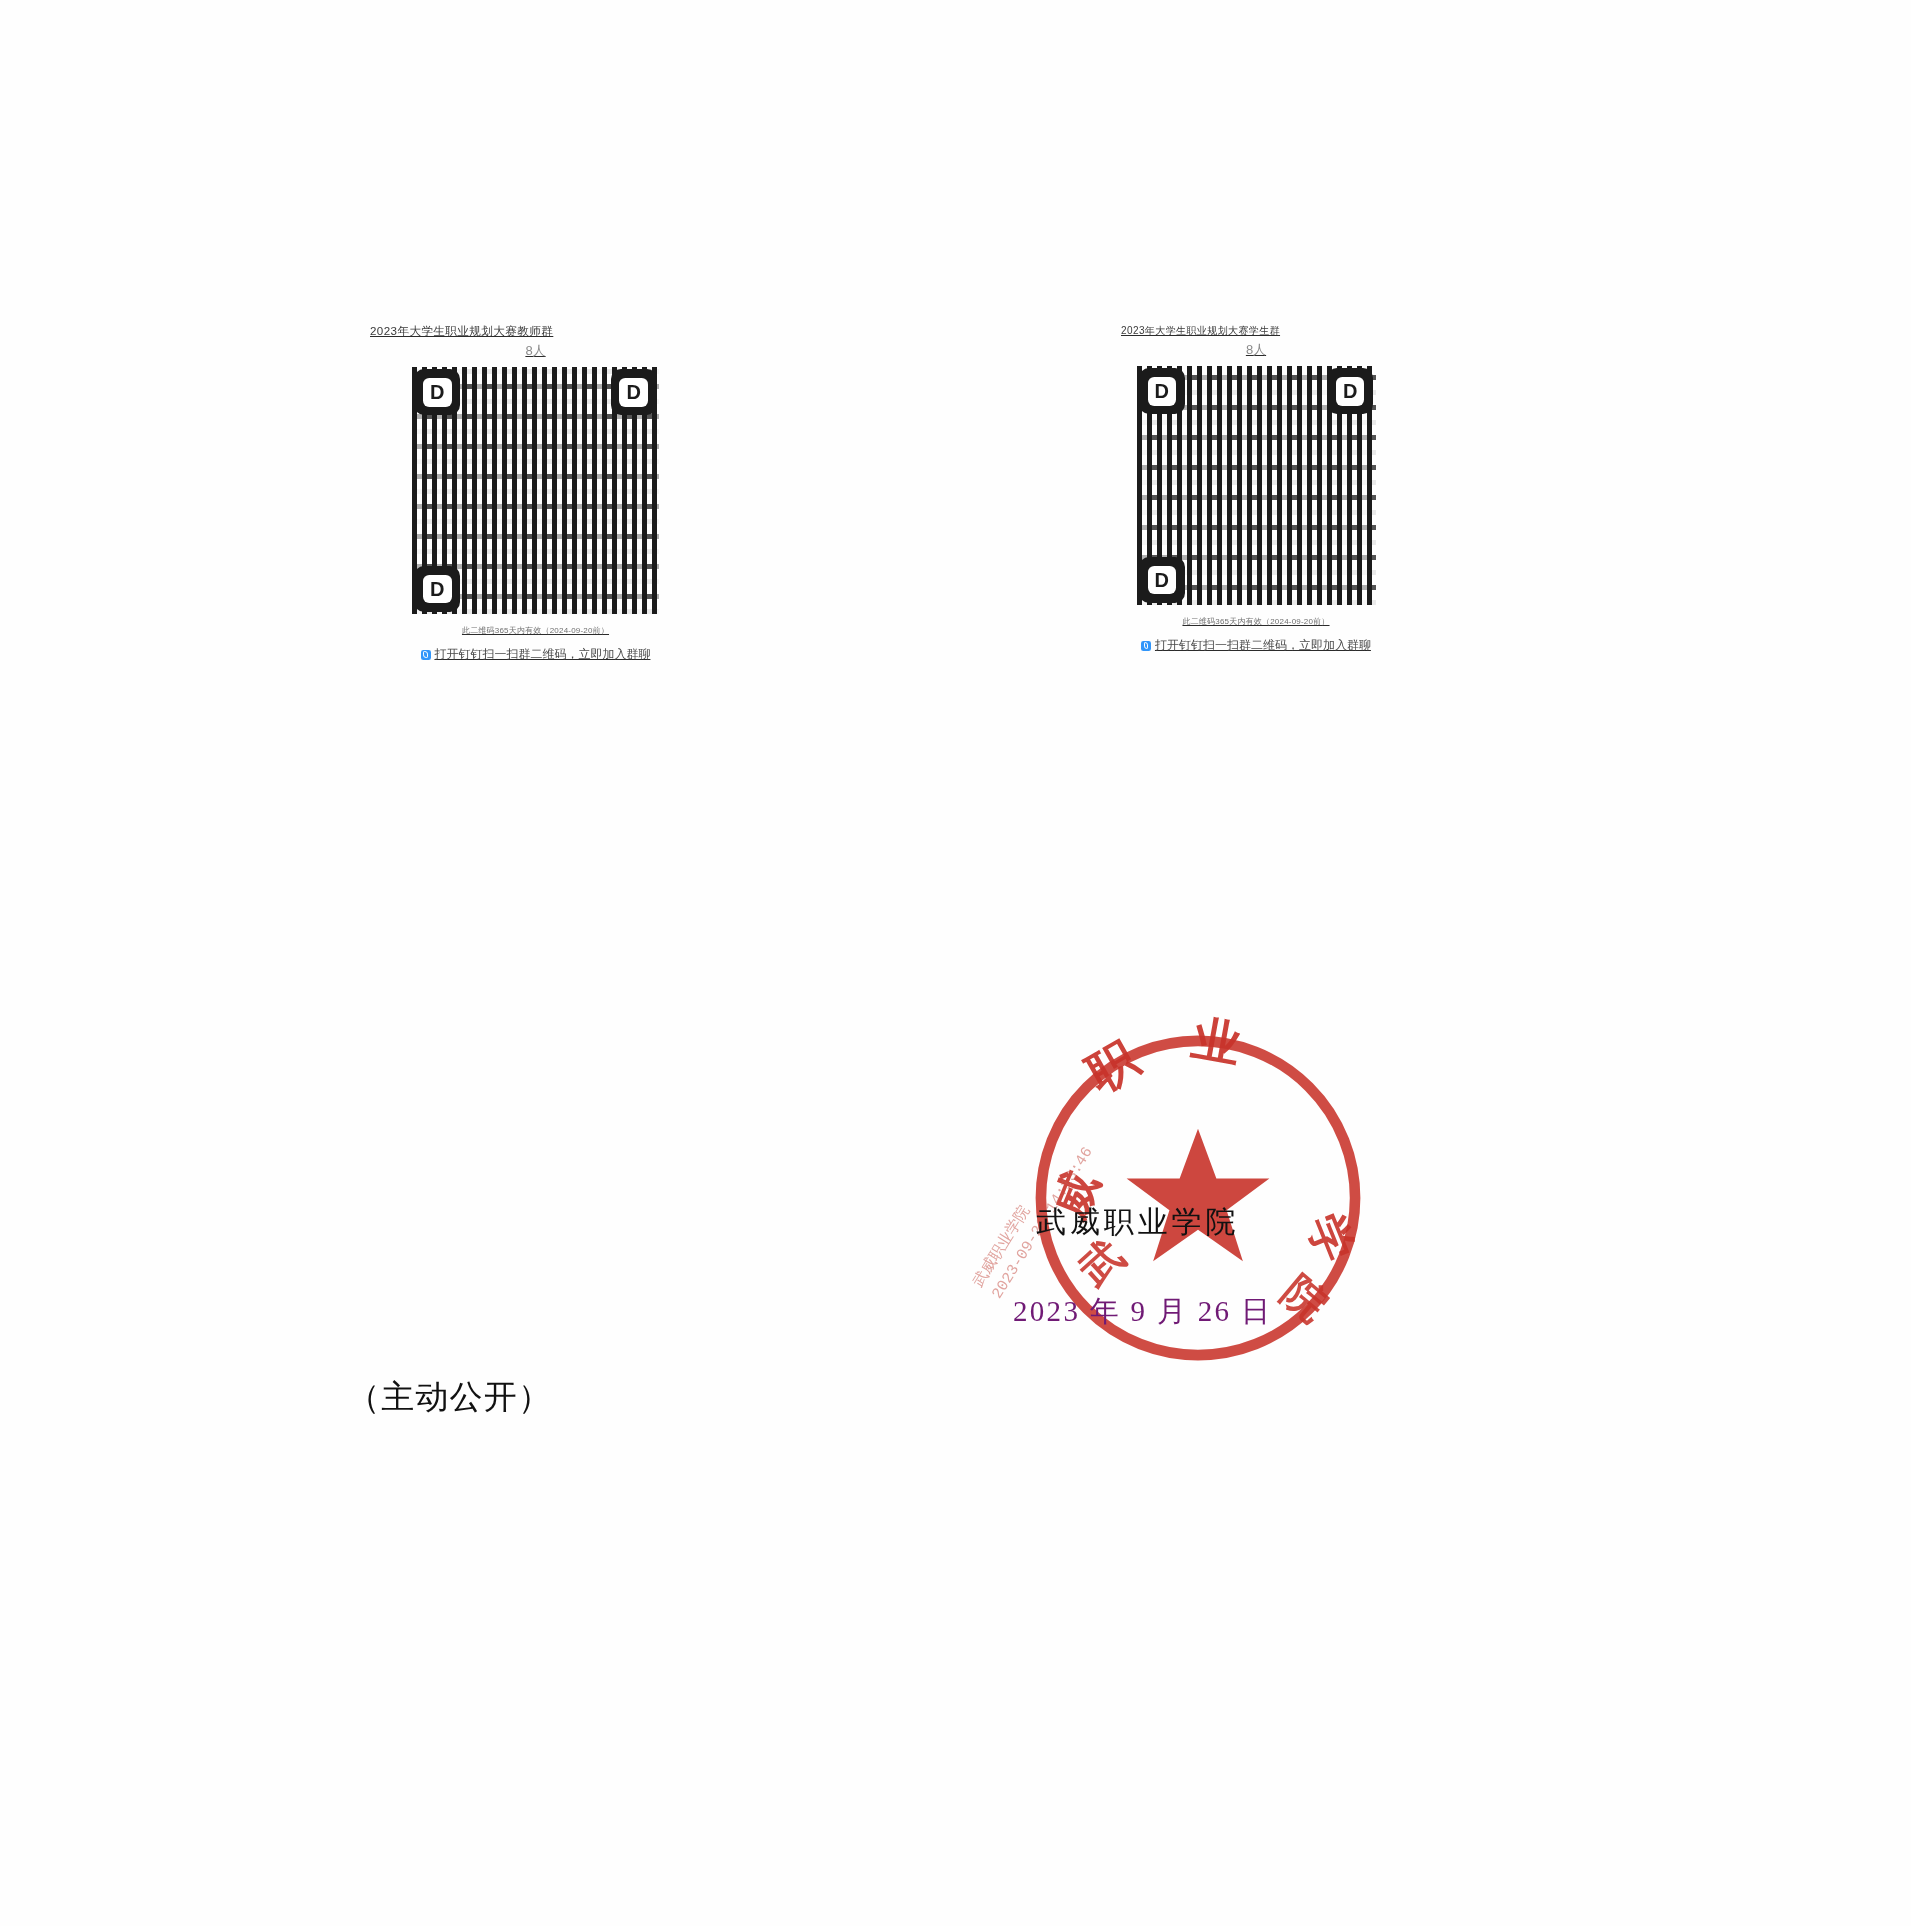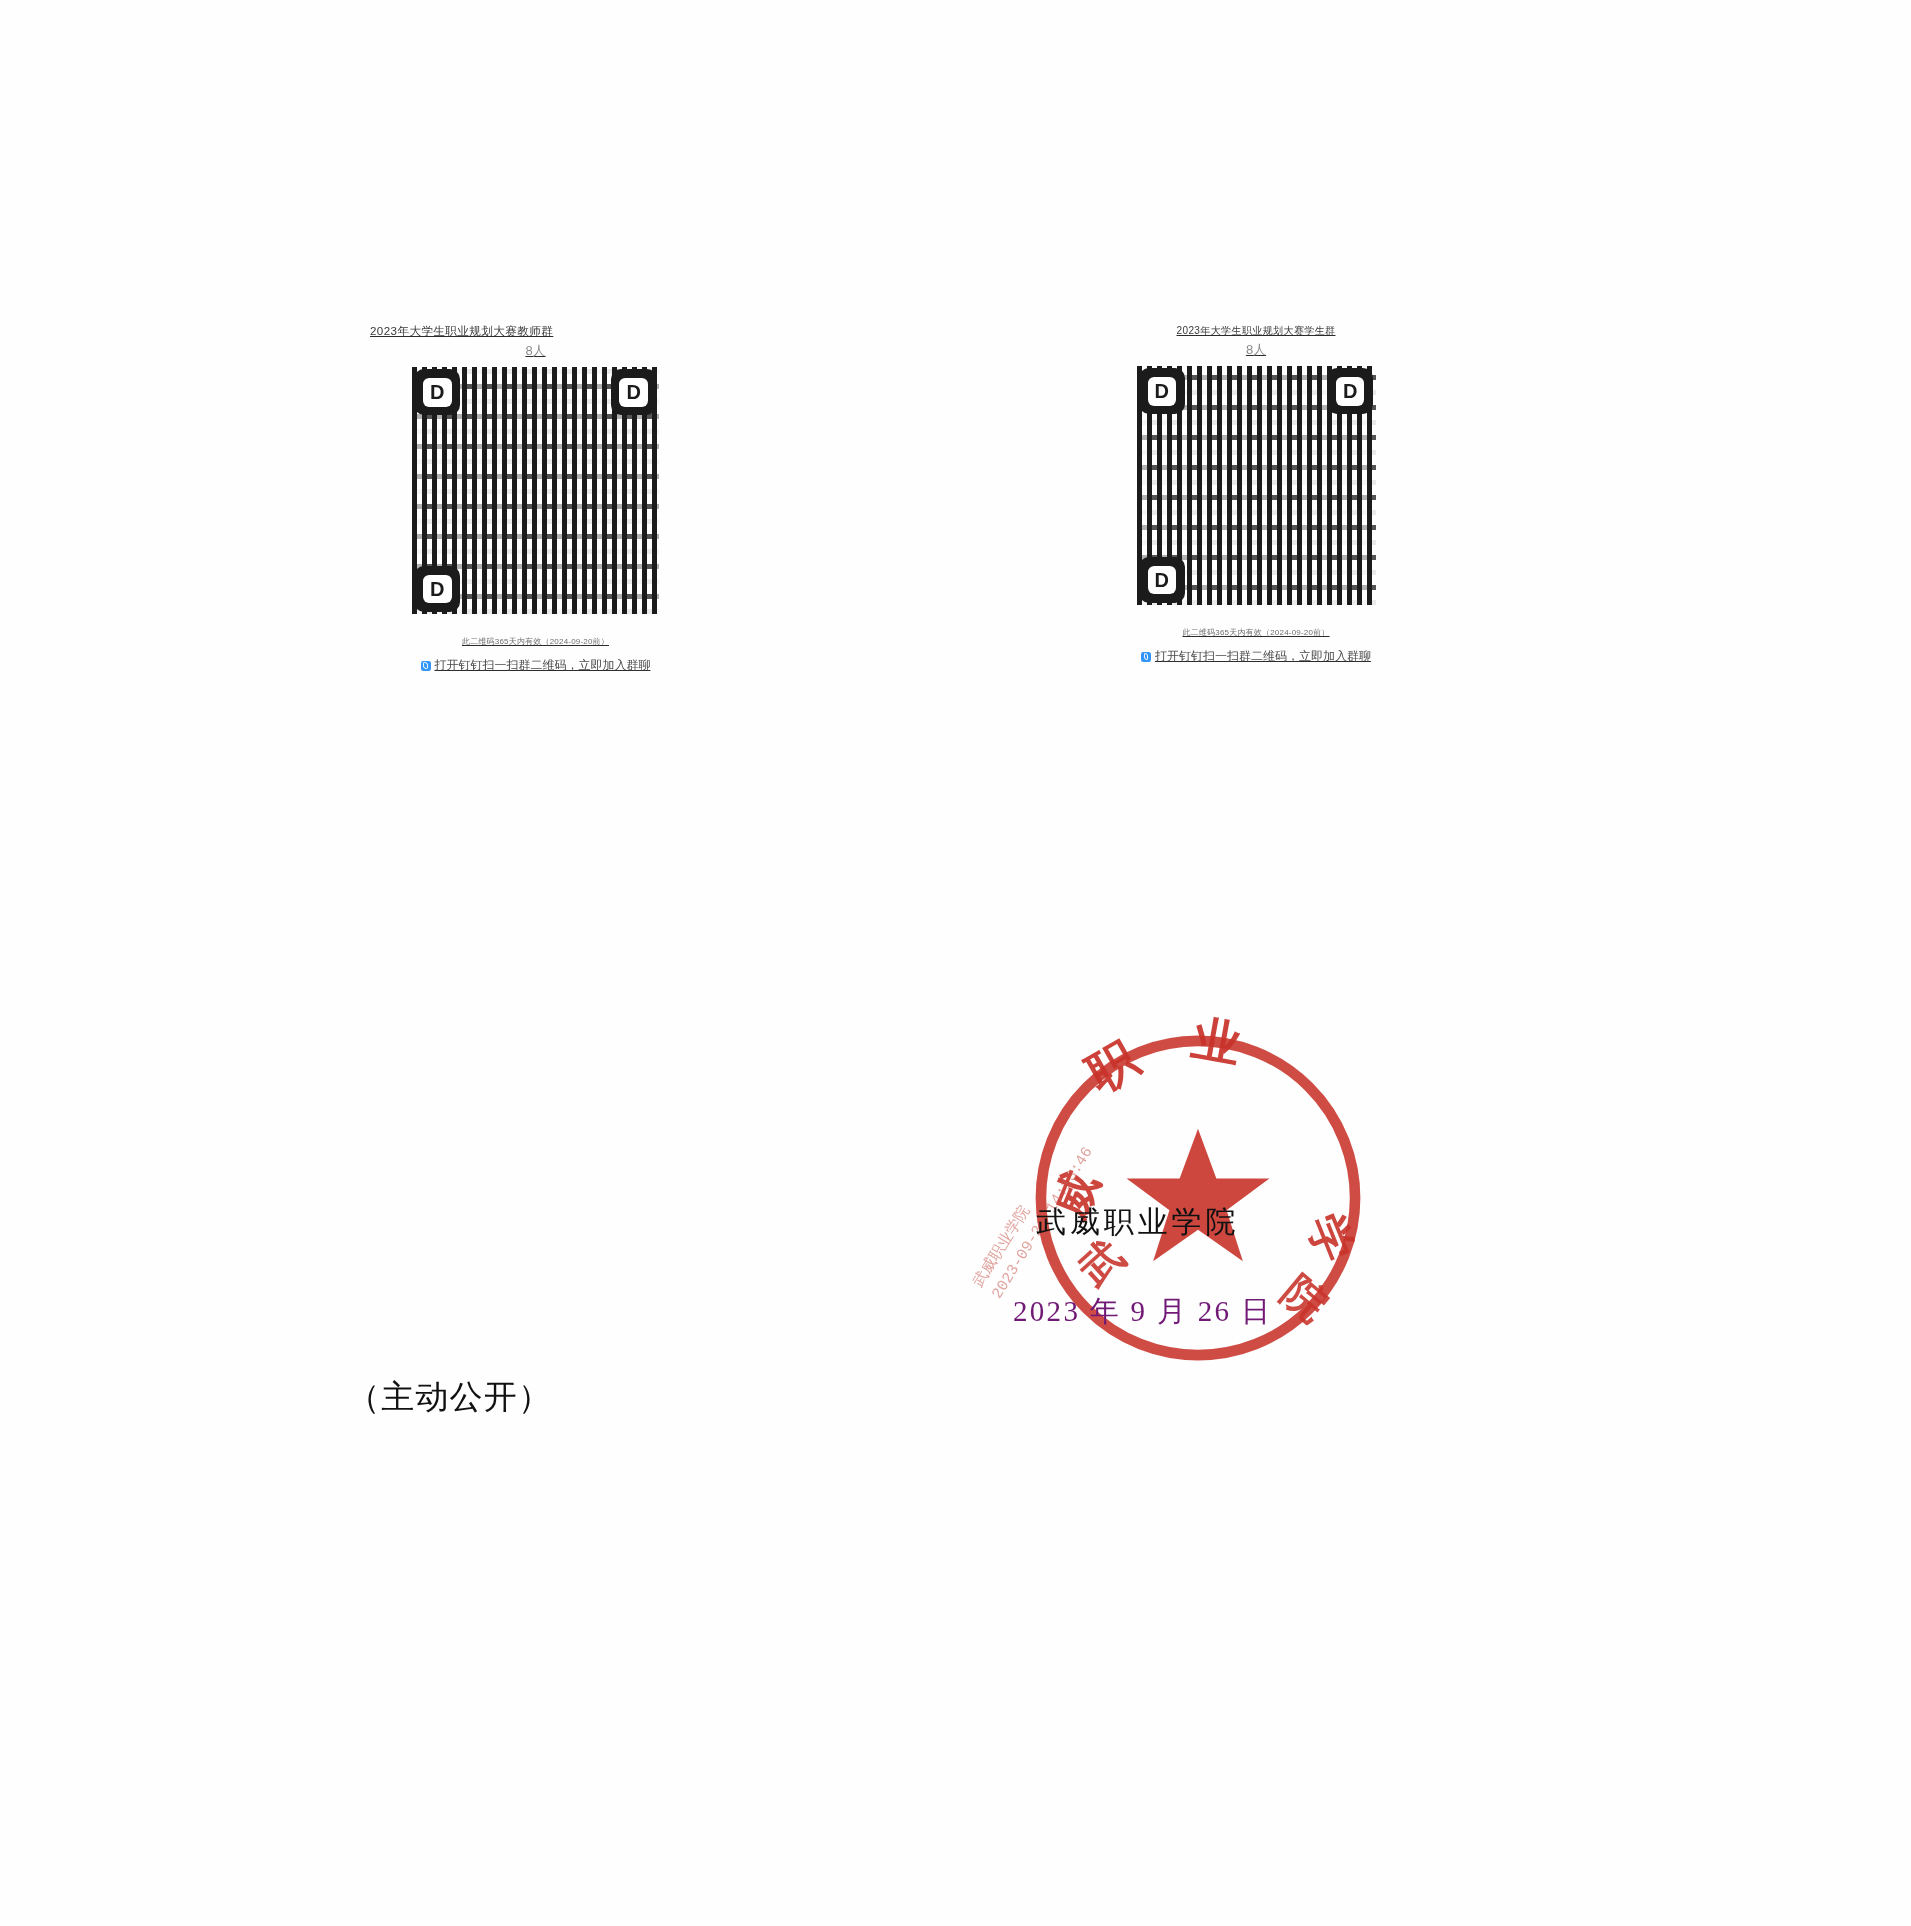--- a/index.html
+++ b/index.html
@@ -31,21 +31,21 @@
   .qr-card.right { left: 1121px; top: 324px; width: 270px; }
 
   .qr-title {
     font-size: 11.6px;
     letter-spacing: 0.4px;
     color: #3a3a3a;
     white-space: nowrap;
     margin: 0 0 3.1px 0;
     text-align: left;
   }
-  .qr-card.right .qr-title { font-size: 10px; text-align: center; }
+  .qr-card.right .qr-title { font-size: 10px; text-align: left; }
 
   .qr-count {
     font-size: 13px;
     color: #8b8b8b;
     text-align: center;
     margin: 0 0 7px 0;
   }
 
   .qr-img {
     width: 247px;
@@ -91,21 +91,21 @@
     color: #1b1b1b;
     line-height: 1;
   }
   .finder.tl { left: 2.3px;  top: 2.3px; }
   .finder.tr { right: 2.3px; top: 2.3px; }
   .finder.bl { left: 2.3px;  bottom: 2.3px; }
 
   .qr-valid {
     font-size: 8px;
     color: #6f6f6f;
-    margin-top: 22px;
+    margin-top: 11px;
     letter-spacing: 0.2px;
     white-space: nowrap;
   }
   .qr-cta {
     margin-top: 10px;
     font-size: 12px;
     color: #4a4a4a;
     display: flex;
     align-items: center;
     justify-content: center;

